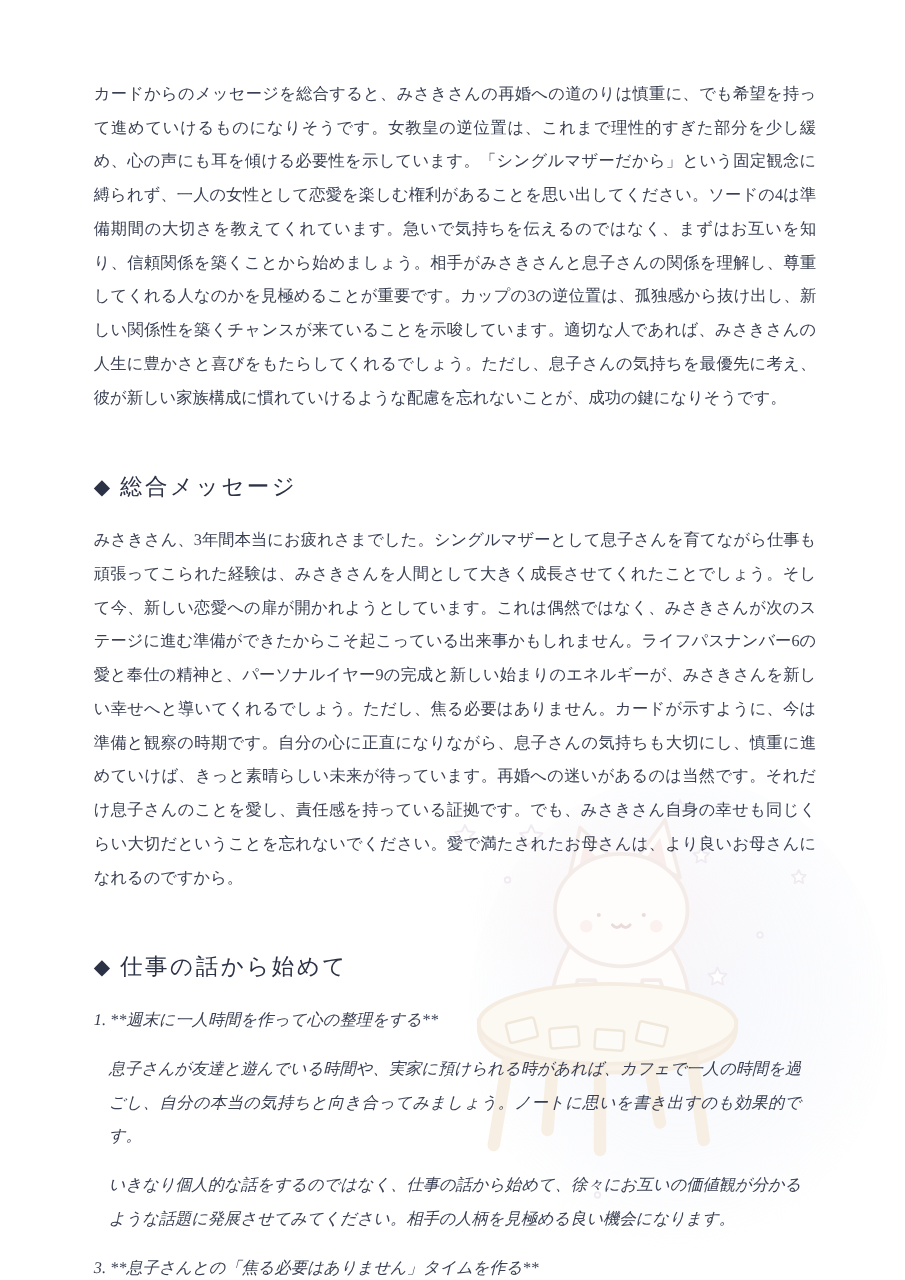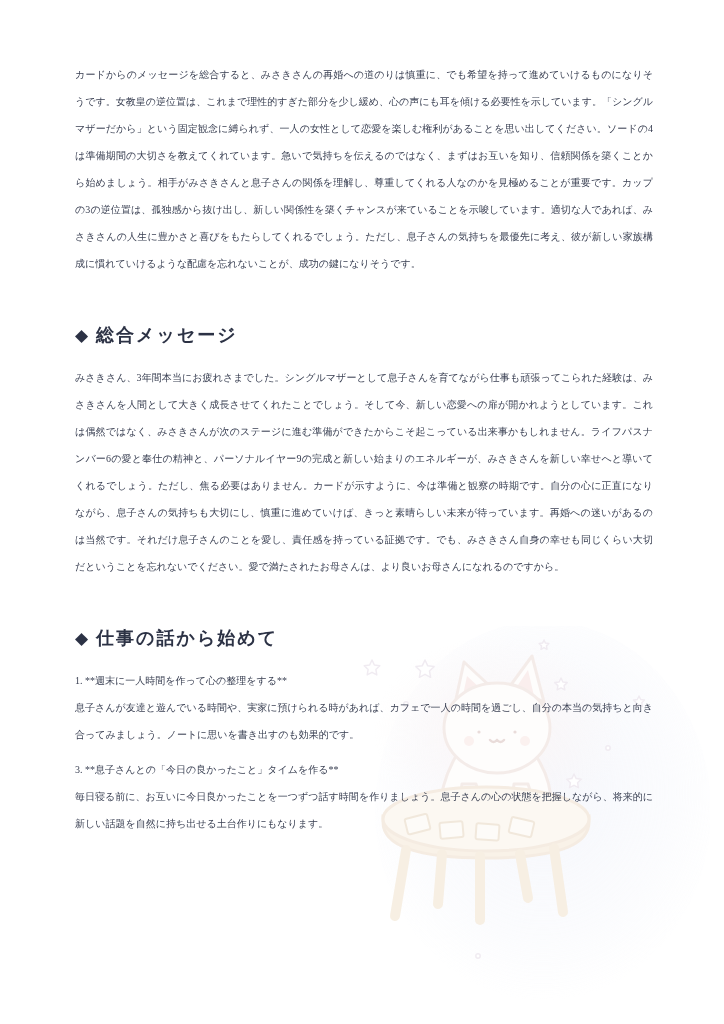--- a/index.html
+++ b/index.html
@@ -11,38 +11,38 @@
     font-family:"Liberation Serif","DejaVu Serif",serif;
   }
   .watermark{
     position:absolute;left:358px;top:626px;width:352px;height:392px;
     z-index:0;opacity:.6;pointer-events:none;
   }
   .content{
     position:absolute;left:75px;top:61px;width:578px;z-index:1;
   }
   .body-text{
-    font-size:10px;line-height:27px;
+    font-size:13px;line-height:27px;
     color:#3a4053;
     text-align:justify;
     margin:0;
   }
   .section-heading{
     font-family:"Liberation Sans","DejaVu Sans",sans-serif;
-    font-size:18px;font-weight:bold;
+    font-size:18px;font-weight:normal;
     color:#2c3245;
     letter-spacing:2px;
     margin:46px 0 17px 0;
   }
   .section-heading .diamond{
     letter-spacing:0;margin-right:8px;font-size:17px;
   }
-  .action-item{margin:0 0 8px 0;}
+  .action-item{margin:0 0 8px 0;font-style:italic;}
   .action-title{margin:0;}
-  .action-body{margin:0;}
+  .action-body{margin:12px;}
 </style>
 </head>
 <body>
 
 <svg class="watermark" viewBox="0 0 352 392" aria-hidden="true">
   <defs>
     <radialGradient id="glow" cx="50%" cy="45%" r="55%">
       <stop offset="0%" stop-color="#edf0f9" stop-opacity="0.9"></stop>
       <stop offset="70%" stop-color="#edf0f9" stop-opacity="0.35"></stop>
       <stop offset="100%" stop-color="#edf0f9" stop-opacity="0"></stop>
@@ -123,21 +123,22 @@
 
   <h2 class="section-heading"><span class="diamond">◆</span><span>仕事の話から始めて</span></h2>
 
   <div class="action-item">
     <p class="body-text action-title"><span>1.</span>
       <span>**週末に一人時間を作って心の整理をする**</span></p>
     <p class="body-text action-body">息子さんが友達と遊んでいる時間や、実家に預けられる時があれば、カフェで一人の時間を過ごし、自分の本当の気持ちと向き合ってみましょう。ノートに思いを書き出すのも効果的です。</p>
   </div>
 
   <div class="action-item">
+    <p class="body-text action-body">いきなり個人的な話をするのではなく、仕事の話から始めて、徐々にお互いの価値観が分かるような話題に発展させてみてください。相手の人柄を見極める良い機会になります。</p>
   </div>
 
   <div class="action-item">
     <p class="body-text action-title"><span>3.</span>
-      <span>**息子さんとの「今日の良かったこと」タイムを作る**</span></p>
+      <span>**息子さんとの「焦る必要はありません」タイムを作る**</span></p>
     <p class="body-text action-body">毎日寝る前に、お互いに今日良かったことを一つずつ話す時間を作りましょう。息子さんの心の状態を把握しながら、将来的に新しい話題を自然に持ち出せる土台作りにもなります。</p>
   </div>
 
 </div>
 
 </body></html>

